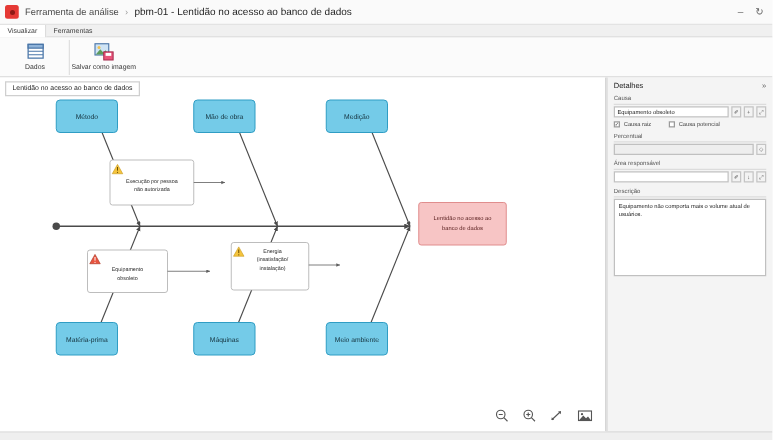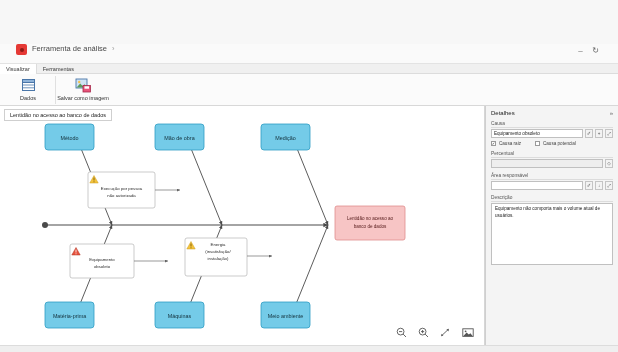--- a/index.html
+++ b/index.html
@@ -16,23 +16,23 @@
     display: flex;
     flex-direction: column;
   }
 
   
   .titlebar {
     height: 20px;
     background: #fafafa;
     border-bottom: 1px solid #e3e3e3;
     display: flex;
-    padding: 0 16px;
+    align-items: center;
+    padding: 0 4px;
     flex: 0 0 20px;
-    margin-top: 44px;
   }
   .app-logo {
     width: 11px; height: 11px;
     border-radius: 2px;
     background: #e53935;
     display: flex; align-items: center; justify-content: center;
     margin-right: 5px;
     flex: 0 0 auto;
   }
   .app-logo .dot {
@@ -286,20 +286,21 @@
 <body>
 
 <div id="app">
 
   <div class="titlebar">
     <span class="app-logo">
         <span class="dot"></span>
       </span>
     <span class="crumb">Ferramenta de análise</span>
     <span class="crumb-sep">›</span>
+    <span class="crumb-current">pbm-01 - Lentidão no acesso ao banco de dados</span>
     <span class="titlebar-spacer"></span>
     <span class="tb-icon">–</span>
     <span class="tb-icon">↻</span>
   </div>
 
   <div class="menubar">
     <span class="menu-tab active">Visualizar</span>
     <span class="menu-tab">Ferramentas</span>
   </div>
 

